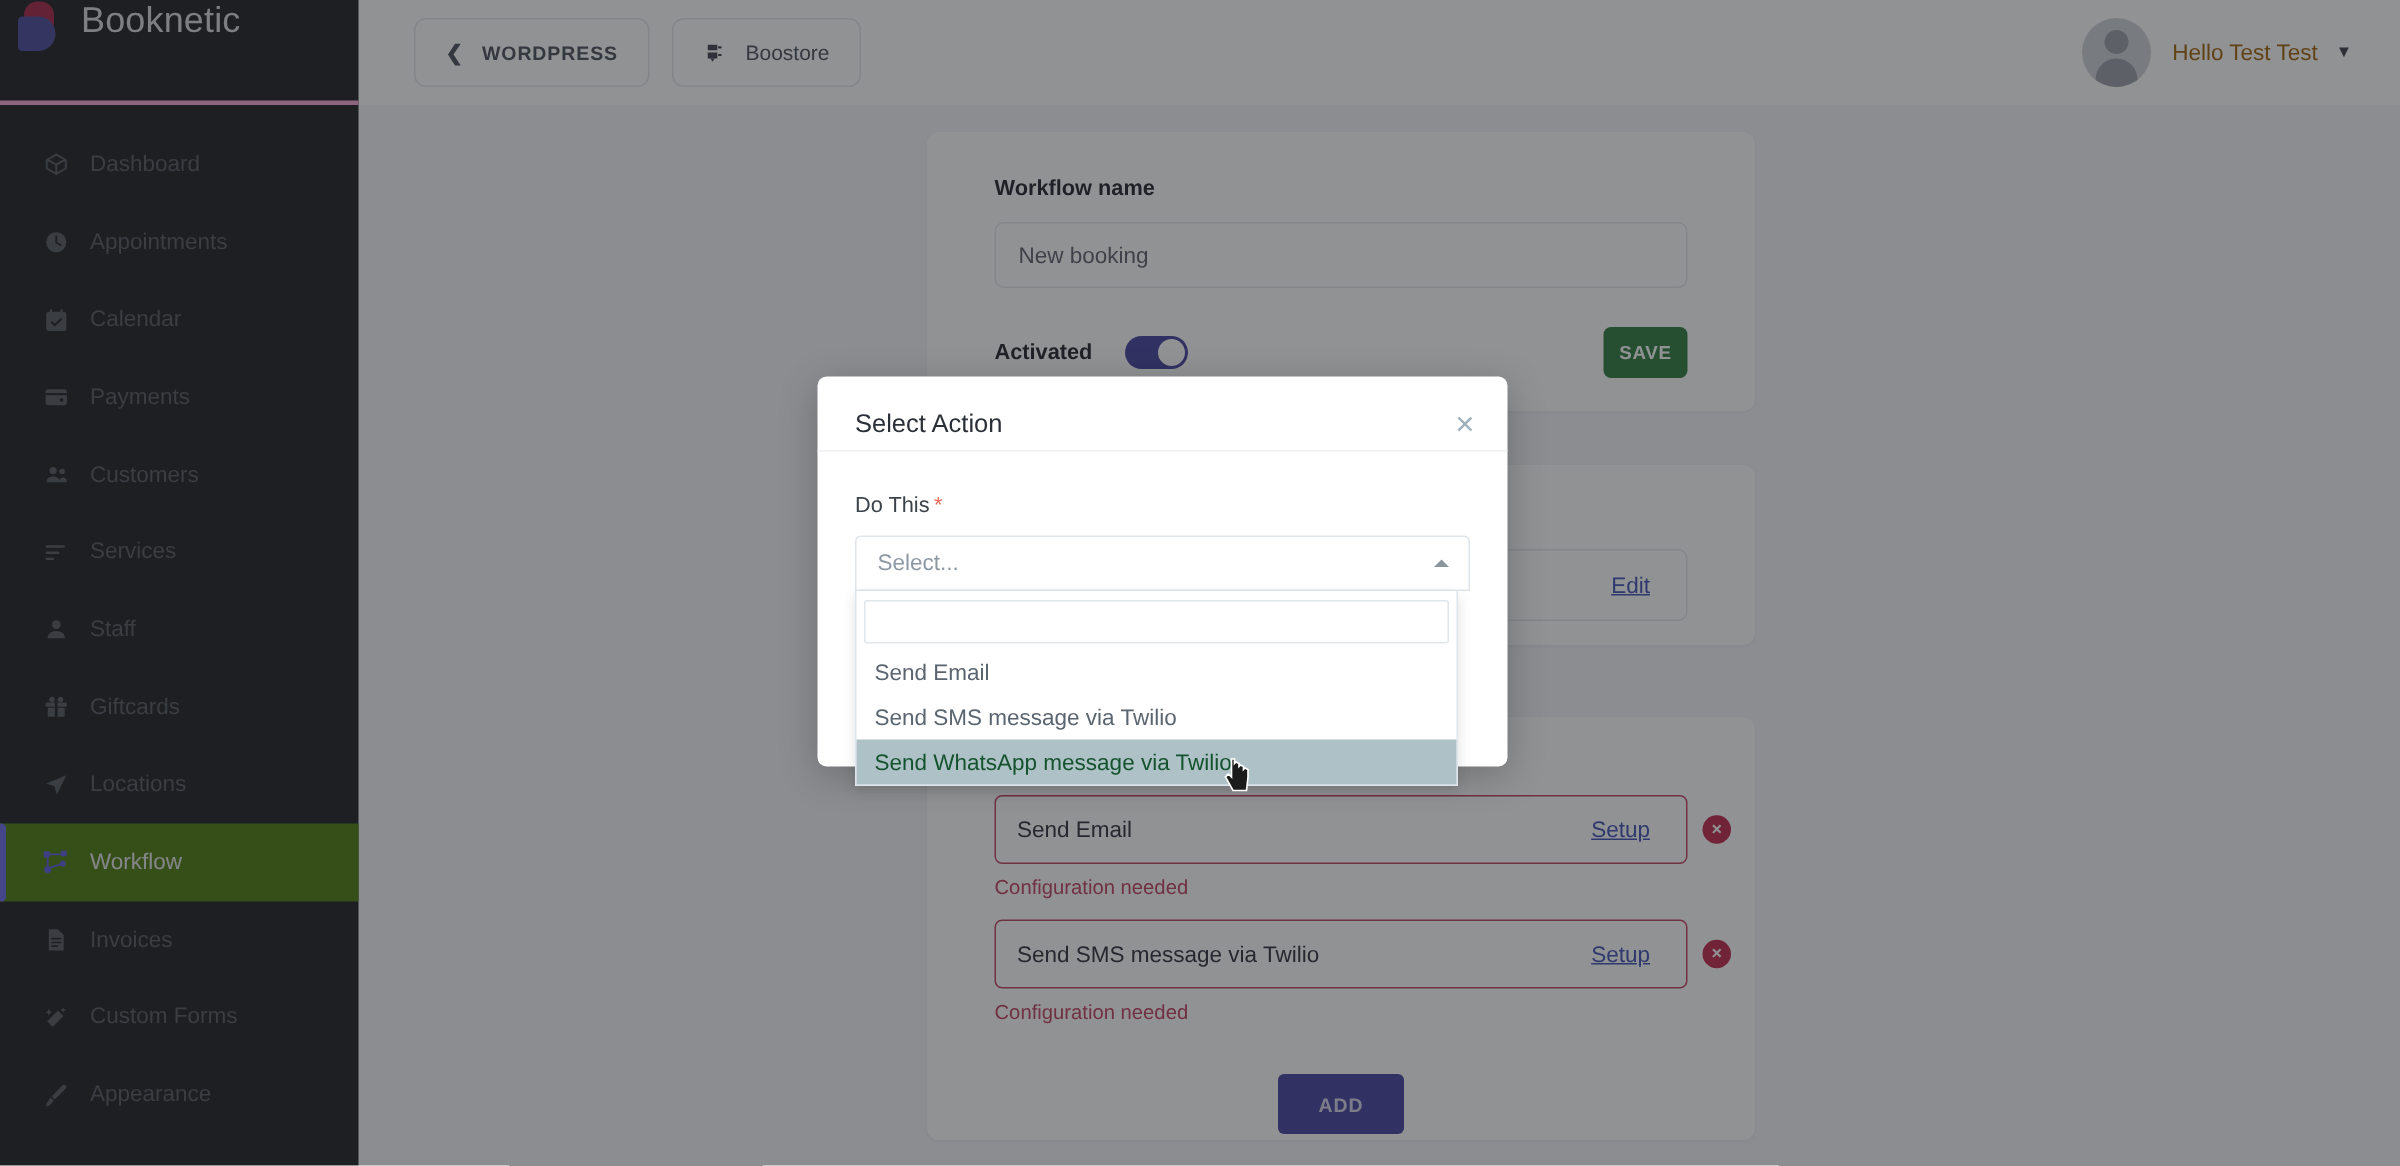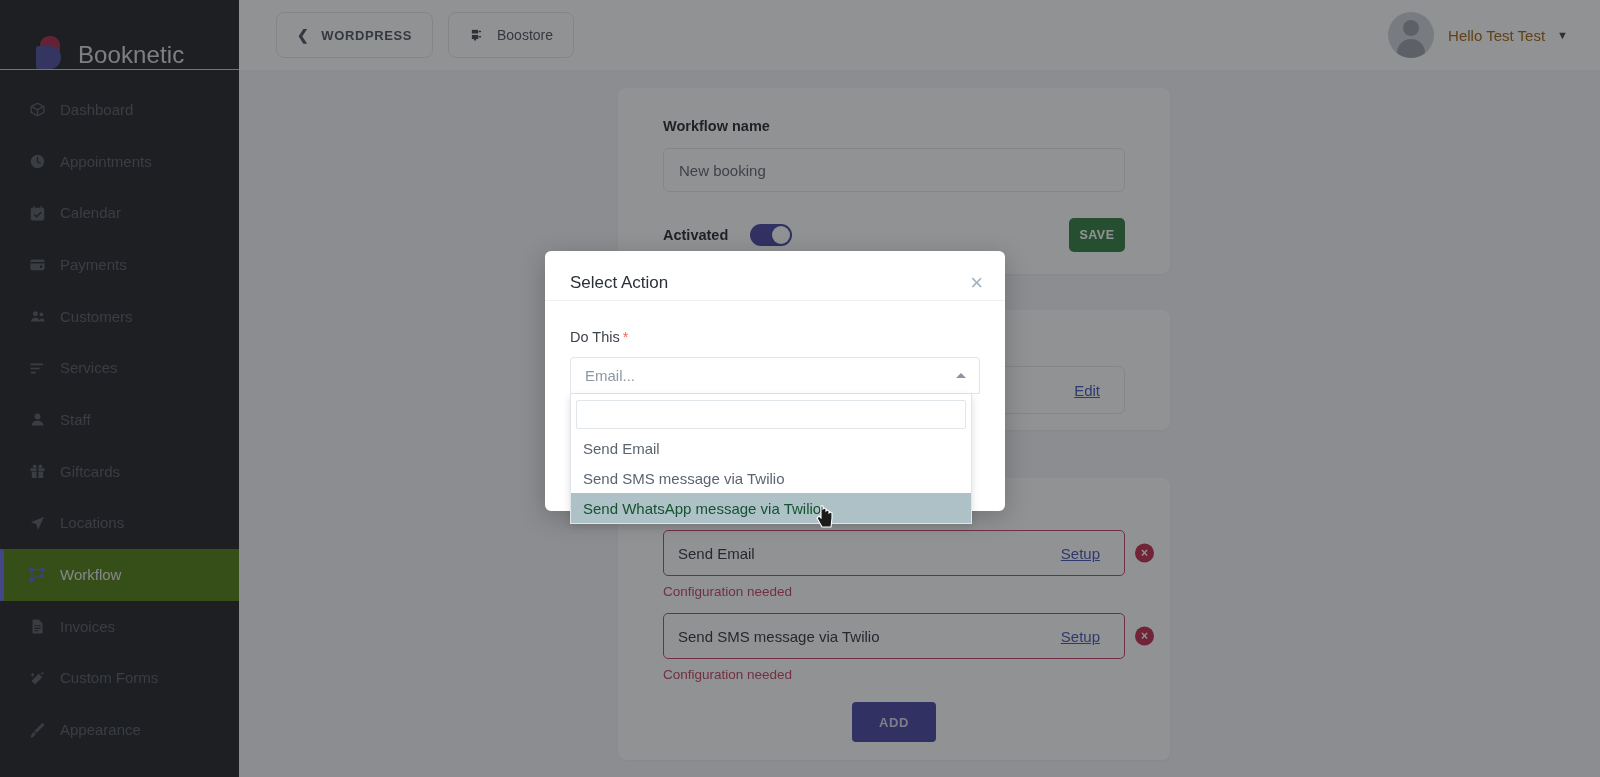--- a/index.html
+++ b/index.html
@@ -16,23 +16,23 @@
 
   
   #sidebar {
     position: absolute; left: 0; top: 0;
     width: 239px; height: 777px;
     background: #1c1f23;
     z-index: 5;
   }
   #brand {
     height: 70px;
-    display: flex; align-items: flex-end;
-    padding-left: 36px;
-    border-bottom: 1px solid #f9a8d4;
+    display: flex; align-items: flex-start;
+    padding-left: 12px;
+    border-bottom: 3px solid #f9a8d4;
   }
   .logo-mark {
     position: relative; width: 28px; height: 34px; flex: 0 0 28px;
   }
   .logo-mark .top {
     position: absolute; left: 4px; top: 1px;
     width: 20px; height: 17px;
     background: #a8254a;
     border-radius: 9px 9px 2px 2px;
   }
@@ -204,21 +204,21 @@
   .action-del {
     position: absolute; right: -30px; top: 50%;
     transform: translateY(-50%);
     width: 19px; height: 19px; border-radius: 50%;
     background: #c0264a; color: #fff;
     font-size: 12px; line-height: 19px; text-align: center;
     cursor: pointer; font-weight: 700;
   }
   .action-err { margin-top: 8px; font-size: 13.5px; color: #c0415e; }
   #add-action-btn {
-    margin: 20px auto 0;
+    margin: 34px auto 0;
     width: 84px; height: 40px;
     background: #4442a0; color: #d6d6e8;
     font-size: 13px; font-weight: 700; letter-spacing: .6px;
     display: flex; align-items: center; justify-content: center;
     border-radius: 4px; cursor: pointer;
   }
 
   
   #overlay {
     position: absolute; left: 0; top: 0;
@@ -533,21 +533,21 @@
     <div id="modal-header">
       <div id="modal-title">Select Action</div>
       <div id="modal-close">×</div>
     </div>
     <div id="modal-body">
       <div id="do-this-label">
         <span>Do This</span><span class="req">*</span>
       </div>
       <div id="select-wrap">
         <div id="select-box">
-          <span id="select-placeholder">Email...</span>
+          <span id="select-placeholder">Select...</span>
           <span id="select-caret"></span>
         </div>
         <div id="select-dropdown">
           <div id="select-search-wrap">
             <input id="select-search" type="text" autofocus="" placeholder="" style="">
           </div>
           <div id="option-list">
               <div class="select-option">Send Email</div>
               <div class="select-option">Send SMS message via Twilio</div>
               <div class="select-option highlighted">Send WhatsApp message via Twilio</div>

